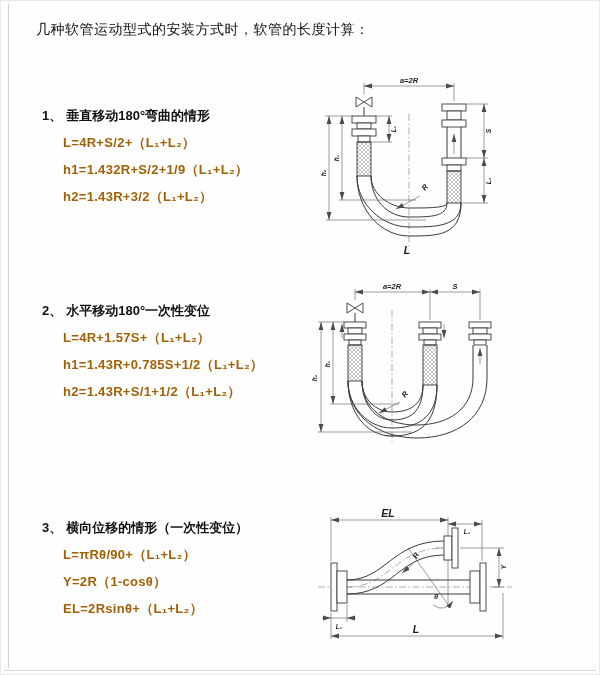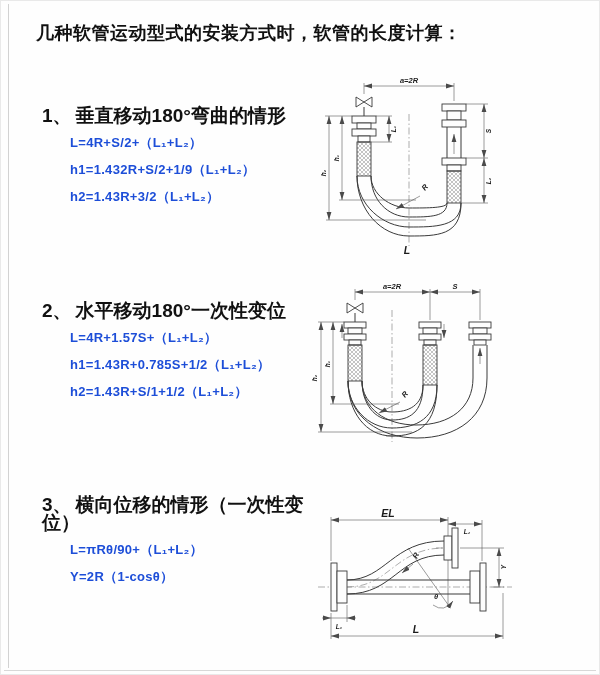--- a/index.html
+++ b/index.html
@@ -3,28 +3,28 @@
 <meta charset="utf-8">
 <style>
   * { margin:0; padding:0; box-sizing:border-box; }
   html,body { width:600px; height:675px; background:#fff;
               font-family:"Liberation Sans","DejaVu Sans",sans-serif; }
   .page { position:absolute; left:0; top:0; width:600px; height:675px;
           background:#fefefe; box-shadow: inset 0 0 0 1px #e9e9e9; overflow:hidden; }
   .edge-l { position:absolute; left:8px; top:4px; width:1px; height:664px; background:#d2d2d2; }
   .edge-b { position:absolute; left:4px; top:670px; width:592px; height:1px; background:#d8d8d8; }
 
-  .title { position:absolute; left:36px; top:21px; font-size:18px; font-weight:700;
+  .title { position:absolute; left:36px; top:21px; font-size:14px; font-weight:400;
            color:#111; letter-spacing:0.5px; }
 
   .sec { position:absolute; left:42px; width:275px; }
-  .sec-head { font-size:19px; line-height:18px; font-weight:700; color:#111; margin-bottom:9px; }
+  .sec-head { font-size:13px; line-height:18px; font-weight:700; color:#111; margin-bottom:9px; }
   .sec-head .num { margin-right:4px; }
-  .formula { font-size:13px; line-height:18px; font-weight:600; color:#1d4ed8;
-             margin-left:28px; margin-bottom:9px; letter-spacing:0.3px; }
+  .formula { font-size:13px; line-height:18px; font-weight:600; color:#a16207;
+             margin-left:21px; margin-bottom:9px; letter-spacing:0.3px; }
 
   .diagram { position:absolute;font-style:italic; }
   svg .ln   { stroke:#3a3a3a; stroke-width:1;   fill:none; }
   svg .thin { stroke:#4a4a4a; stroke-width:0.55; fill:none; }
   svg .dim  { stroke:#4a4a4a; stroke-width:0.55; fill:none;
               marker-start:url(#arw); marker-end:url(#arw); }
   svg .cl   { stroke:#5a5a5a; stroke-width:0.5; fill:none; stroke-dasharray:7 2.5 1.5 2.5; }
   svg .fit  { fill:#fdfdfd; stroke:#3a3a3a; stroke-width:0.9; }
   svg .hatch{ fill:url(#braid); stroke:#3a3a3a; stroke-width:0.9; }
   svg .vln  { fill:none; stroke:#3a3a3a; stroke-width:0.9; }
@@ -53,26 +53,27 @@
 
   <div class="sec" style="top:302px">
     <div class="sec-head">
       <span class="num">2、</span><span>水平移动180°一次性变位</span>
     </div>
     <div class="formula">L=4R+1.57S+（L₁+L₂）</div>
     <div class="formula">h1=1.43R+0.785S+1/2（L₁+L₂）</div>
     <div class="formula">h2=1.43R+S/1+1/2（L₁+L₂）</div>
   </div>
 
-  <div class="sec" style="top:496px">
+  <div class="sec" style="top:519px">
     <div class="sec-head">
       <span class="num">3、</span><span>横向位移的情形（一次性变位）</span>
     </div>
     <div class="formula">L=πRθ/90+（L₁+L₂）</div>
     <div class="formula">Y=2R（1-cosθ）</div>
+    <div class="formula">EL=2Rsinθ+（L₁+L₂）</div>
   </div>
 
   <div class="diagram" style="left:308px; top:70px;">
     <svg width="215" height="188" viewBox="0 0 215 188">
       <defs>
         <marker id="arw" orient="auto-start-reverse" markerWidth="9" markerHeight="7" refX="8" refY="3" markerUnits="userSpaceOnUse">
           <path d="M0,0.6 L8,3 L0,5.4 Z" fill="#4a4a4a"></path>
         </marker>
         <pattern id="braid" patternUnits="userSpaceOnUse" width="4" height="4">
           <path d="M0,4 L4,0 M0,0 L4,4" stroke="#8a8a8a" stroke-width="0.5"></path>

